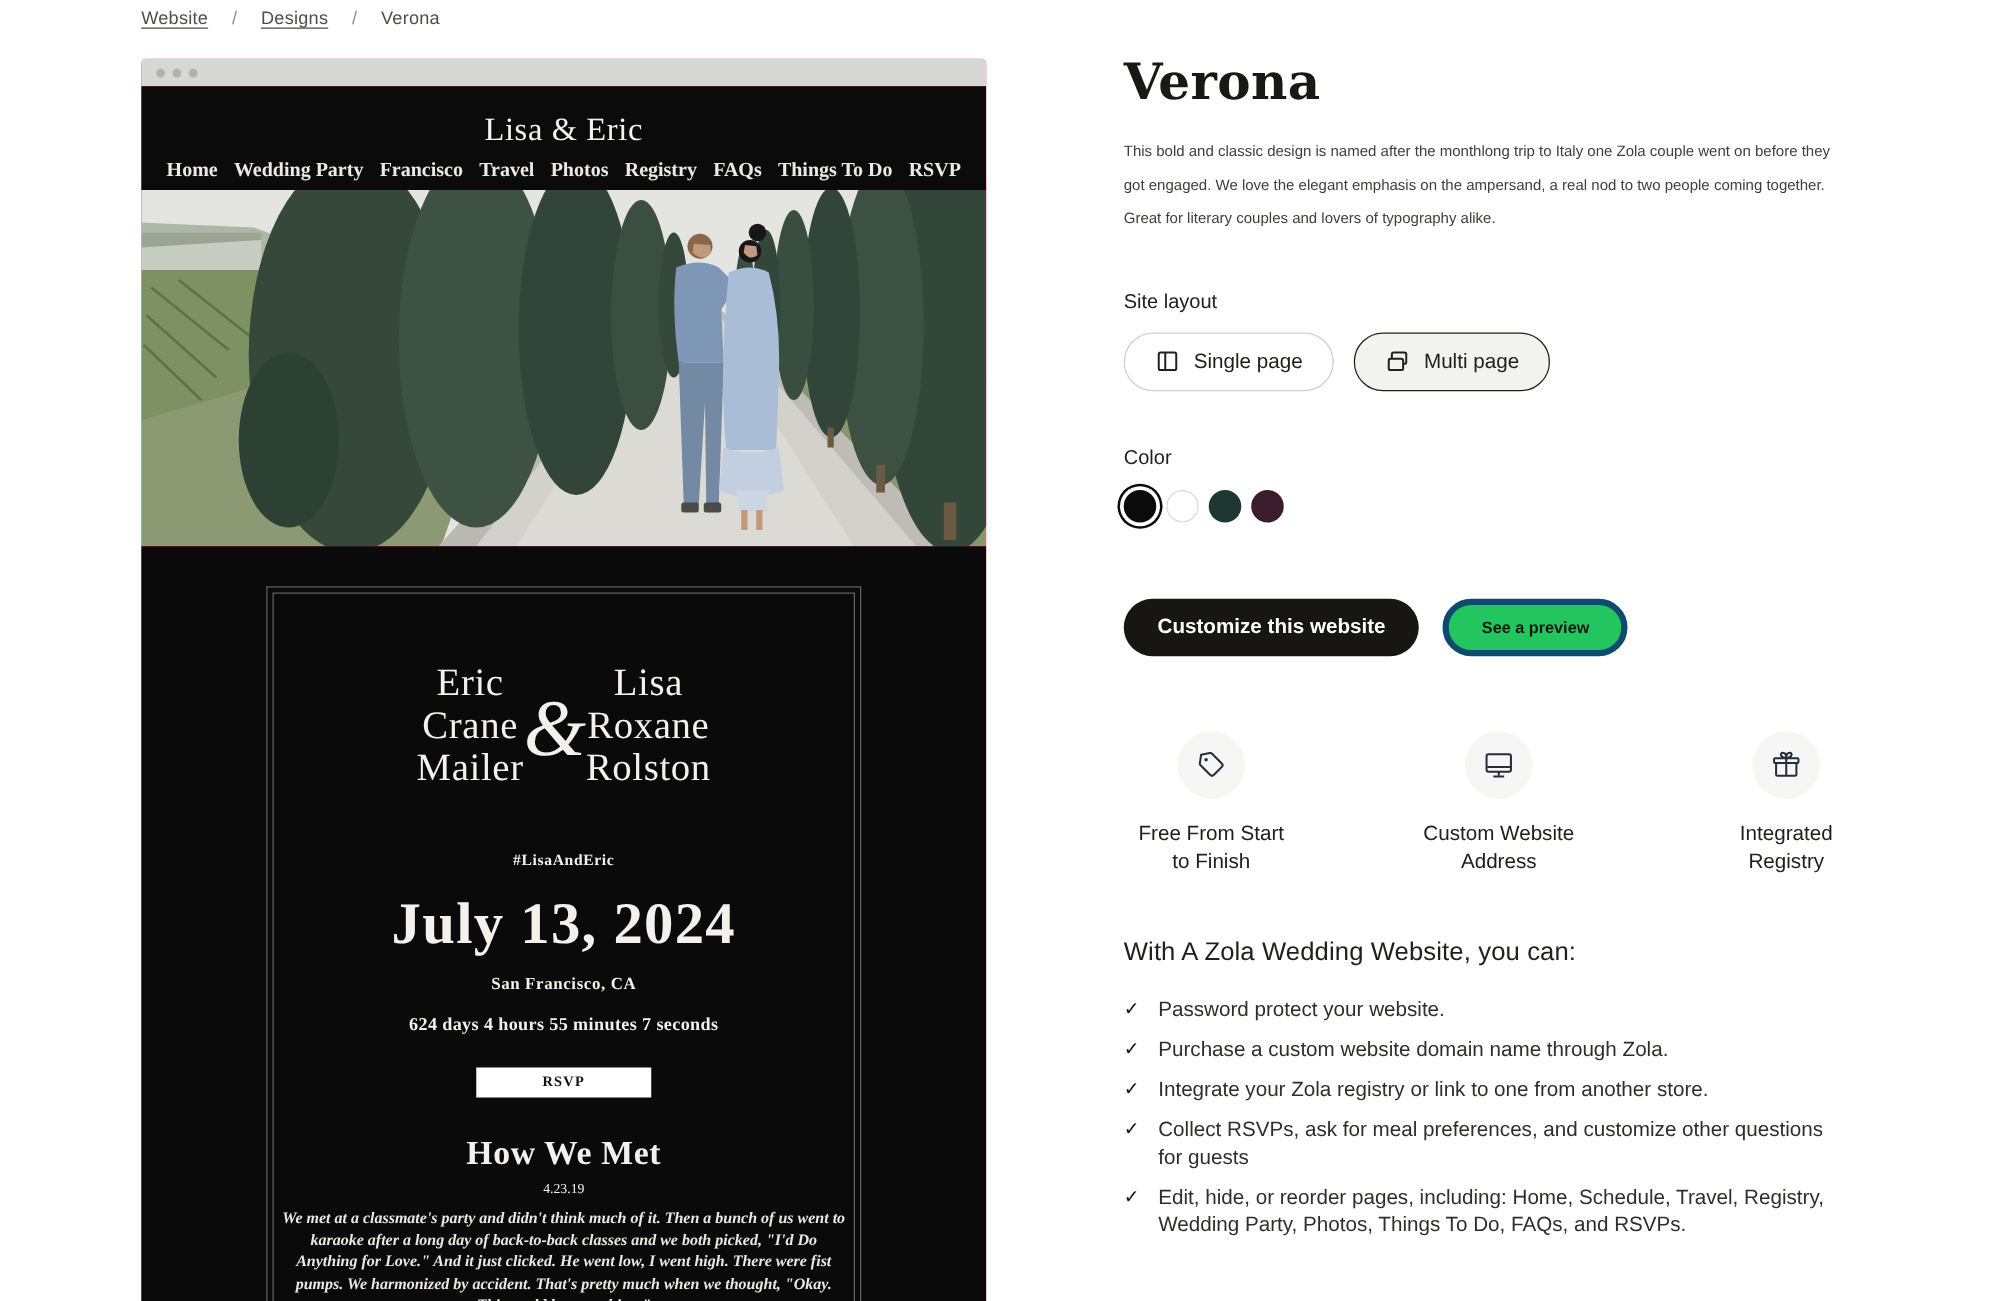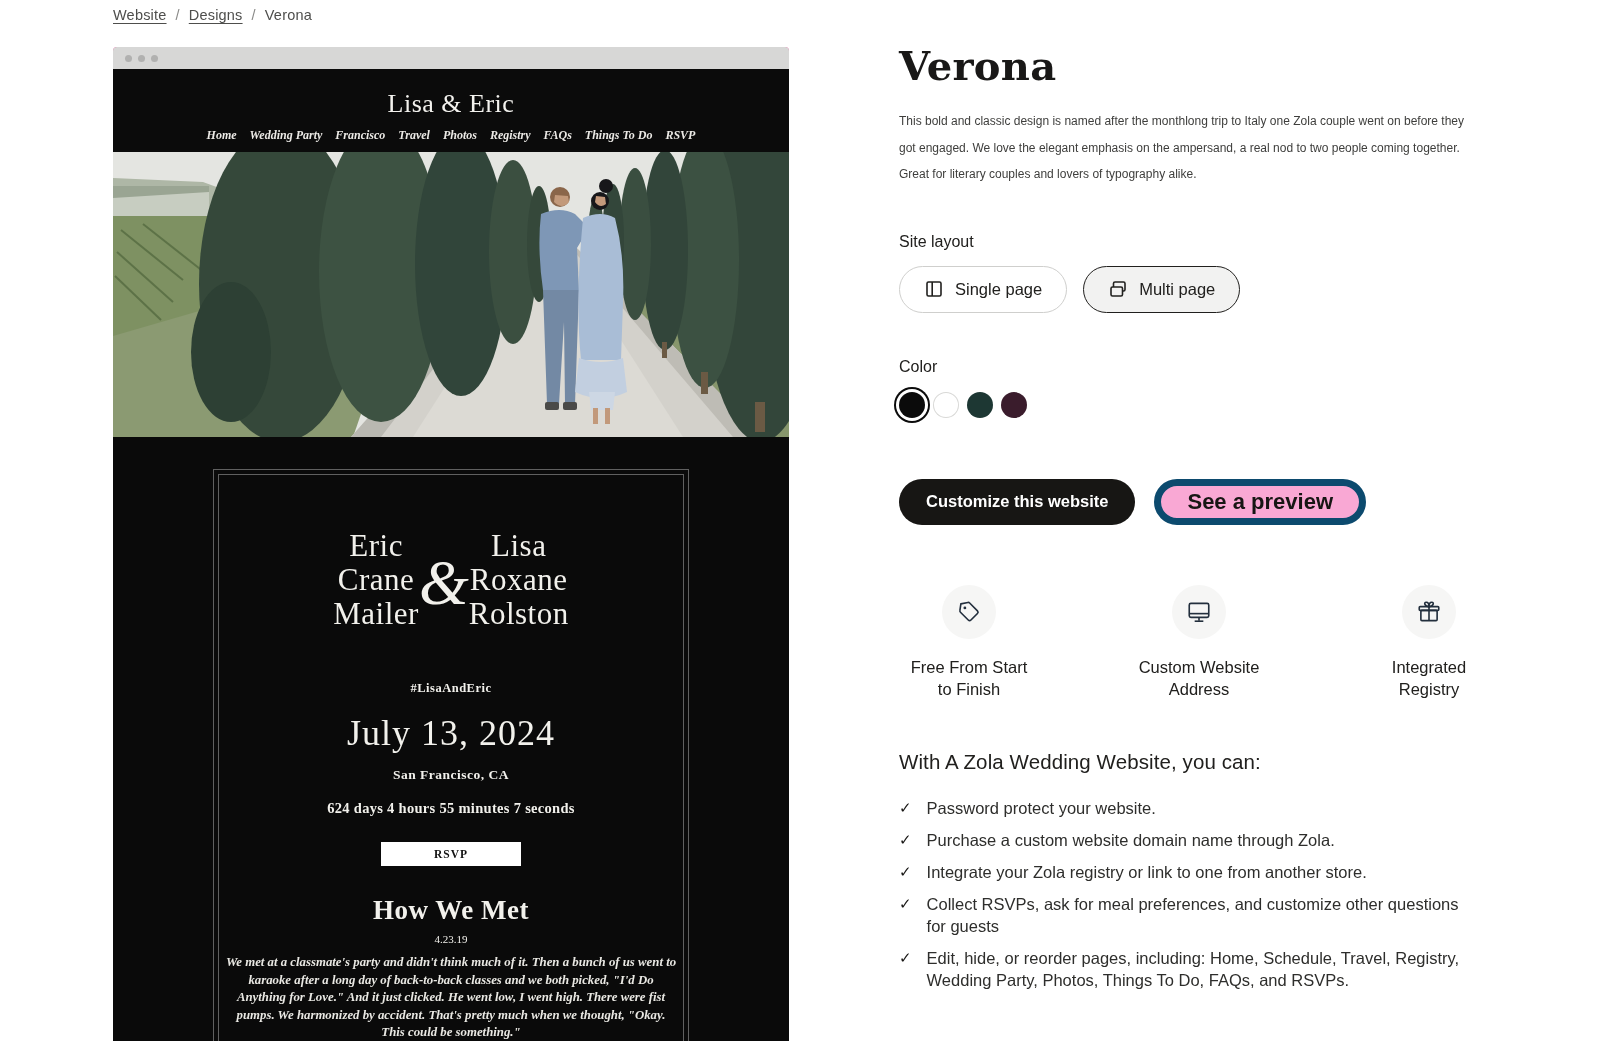--- a/index.html
+++ b/index.html
@@ -1,51 +1,51 @@
 <!DOCTYPE html>
 <html><head>
 <meta charset="utf-8">
 <style>
   * { margin:0; padding:0; box-sizing:border-box; }
   html,body { width:1600px; height:1041px; background:#ffffff; overflow:hidden;
               font-family:"Liberation Sans", sans-serif; color:#21201e; position:relative; }
 
   
   .crumbs { position:absolute; left:113px; top:7px; font-size:14.5px; color:#4e4e4c;
-            display:flex; gap:9px; align-items:center; letter-spacing:.2px; }
+            display:flex; gap:19px; align-items:center; letter-spacing:.2px; }
   .crumbs a { color:#4e4e4c; text-decoration:underline; text-underline-offset:3px; cursor:pointer; }
   .crumb-sep { color:#8a8a88; }
 
   
   .preview { position:absolute; left:113px; top:47px; width:676px; height:994px;
              border-radius:4px 4px 0 0; overflow:hidden; background:#ec4899; }
   .chrome { height:22px; background:#d7d7d6; display:flex; align-items:center; padding-left:12px; gap:6px; }
   .chrome-dot { width:7px; height:7px; border-radius:50%; background:#b1b1b0; }
 
   .site-header { background:#0b0b0b; height:83px; text-align:center; padding-top:20px; }
   .site-title { font-family:"Liberation Serif", serif; font-size:26px; color:#f3f2ee; letter-spacing:.5px; }
   .site-nav { margin-top:9px; display:flex; justify-content:center; gap:13px; }
-  .site-nav span { font-family:"Liberation Serif", serif; font-size:12px; font-weight:bold;
-                   color:#eceae6; cursor:pointer; white-space:nowrap;font-style:italic; }
+  .site-nav span { font-family:"Liberation Serif", serif; font-size:16px; font-weight:bold;
+                   color:#eceae6; cursor:pointer; white-space:nowrap; }
 
   .hero { display:block; width:676px; height:285px; }
 
   .invite { position:relative; background:#0a0a0a; height:604px; color:#f2f1ec;
             font-family:"Liberation Serif", serif; }
   .invite-frame { position:absolute; left:100px; right:100px; top:32px; bottom:-30px;
                   border:1px solid #606060; }
   .invite-frame::after { content:""; position:absolute; inset:4px; border:1px solid #606060; pointer-events:none; }
   .invite-inner { position:absolute; inset:5px; text-align:center; }
 
   .names { margin-top:54px; display:flex; justify-content:center; align-items:center; }
   .name-col { font-size:31px; line-height:34px; letter-spacing:.5px; }
   .ampersand { font-size:64px; font-style:italic; line-height:60px; padding-top:6px; }
 
   .hashtag { margin-top:50px; font-size:12.5px; font-weight:bold; letter-spacing:.5px; }
-  .wed-date { margin-top:16px; font-size:36px; letter-spacing:1px; }
+  .wed-date { margin-top:16px; font-size:47px; letter-spacing:1px;font-weight:bold; }
   .wed-loc { margin-top:13px; font-size:13.5px; font-weight:bold; letter-spacing:.5px; }
   .countdown { margin-top:17px; font-size:14.5px; font-weight:bold; letter-spacing:.3px; }
   .rsvp-btn { margin:25px auto 0; width:140px; height:24px; background:#ffffff; color:#111;
               font-family:"Liberation Serif", serif; font-size:11.5px; font-weight:bold;
               letter-spacing:1px; display:flex; align-items:center; justify-content:center;
               border:none; cursor:pointer; }
   .story-title { margin-top:29px; font-size:27px; font-weight:bold; letter-spacing:.5px; }
   .story-date { margin-top:7px; font-size:11px; font-weight:normal; }
   .story-text { margin:9px auto 0; width:452px; font-size:12.8px; line-height:17.5px; font-weight:bold; color:#e9e8e3;font-style:italic; }
 
@@ -65,23 +65,23 @@
   .layout-btn svg { display:block; }
 
   .swatch-row { margin-top:16px; display:flex; gap:8px; align-items:center; }
   .swatch { width:26px; height:26px; border-radius:50%; border:none; cursor:pointer; }
   .swatch.light { box-shadow:inset 0 0 0 1px #d9d9d7; }
   .swatch.selected { box-shadow:0 0 0 3px #ffffff, 0 0 0 5px #0b0b0b; }
 
   .actions-row { margin-top:61px; display:flex; gap:19px; }
   .btn-primary { height:46px; padding:0 27px; border-radius:25px; background:#171614; color:#ffffff;
                  border:none; font-family:"Liberation Sans", sans-serif; font-size:16.5px; font-weight:bold; cursor:pointer; }
-  .btn-secondary { height:46px; padding:0 26px; border-radius:25px; background:#f9a8d4; color:#171614;
-                   border:7px solid #0c4a6e; font-family:"Liberation Sans", sans-serif;
-                   font-size:22px; font-weight:bold; cursor:pointer; }
+  .btn-secondary { height:46px; padding:0 26px; border-radius:25px; background:#22c55e; color:#171614;
+                   border:5px solid #0c4a6e; font-family:"Liberation Sans", sans-serif;
+                   font-size:13px; font-weight:bold; cursor:pointer; }
 
   .features { margin-top:60px; width:600px; display:flex; justify-content:space-between; }
   .feature { text-align:center; }
   .feature:nth-child(1){ width:140px; } .feature:nth-child(2){ width:190px; } .feature:nth-child(3){ width:140px; }
   .f-circle { width:54px; height:54px; border-radius:50%; background:#f6f6f5; margin:0 auto;
               display:flex; align-items:center; justify-content:center; color:#232f3d; }
   .f-label { margin-top:17px; font-size:16.5px; line-height:22px; color:#21201e; }
 
   .benefits-heading { margin-top:50px; font-size:20.5px; color:#21201e; letter-spacing:.1px; }
   .benefits { margin-top:23px; list-style:none; width:562px; }

